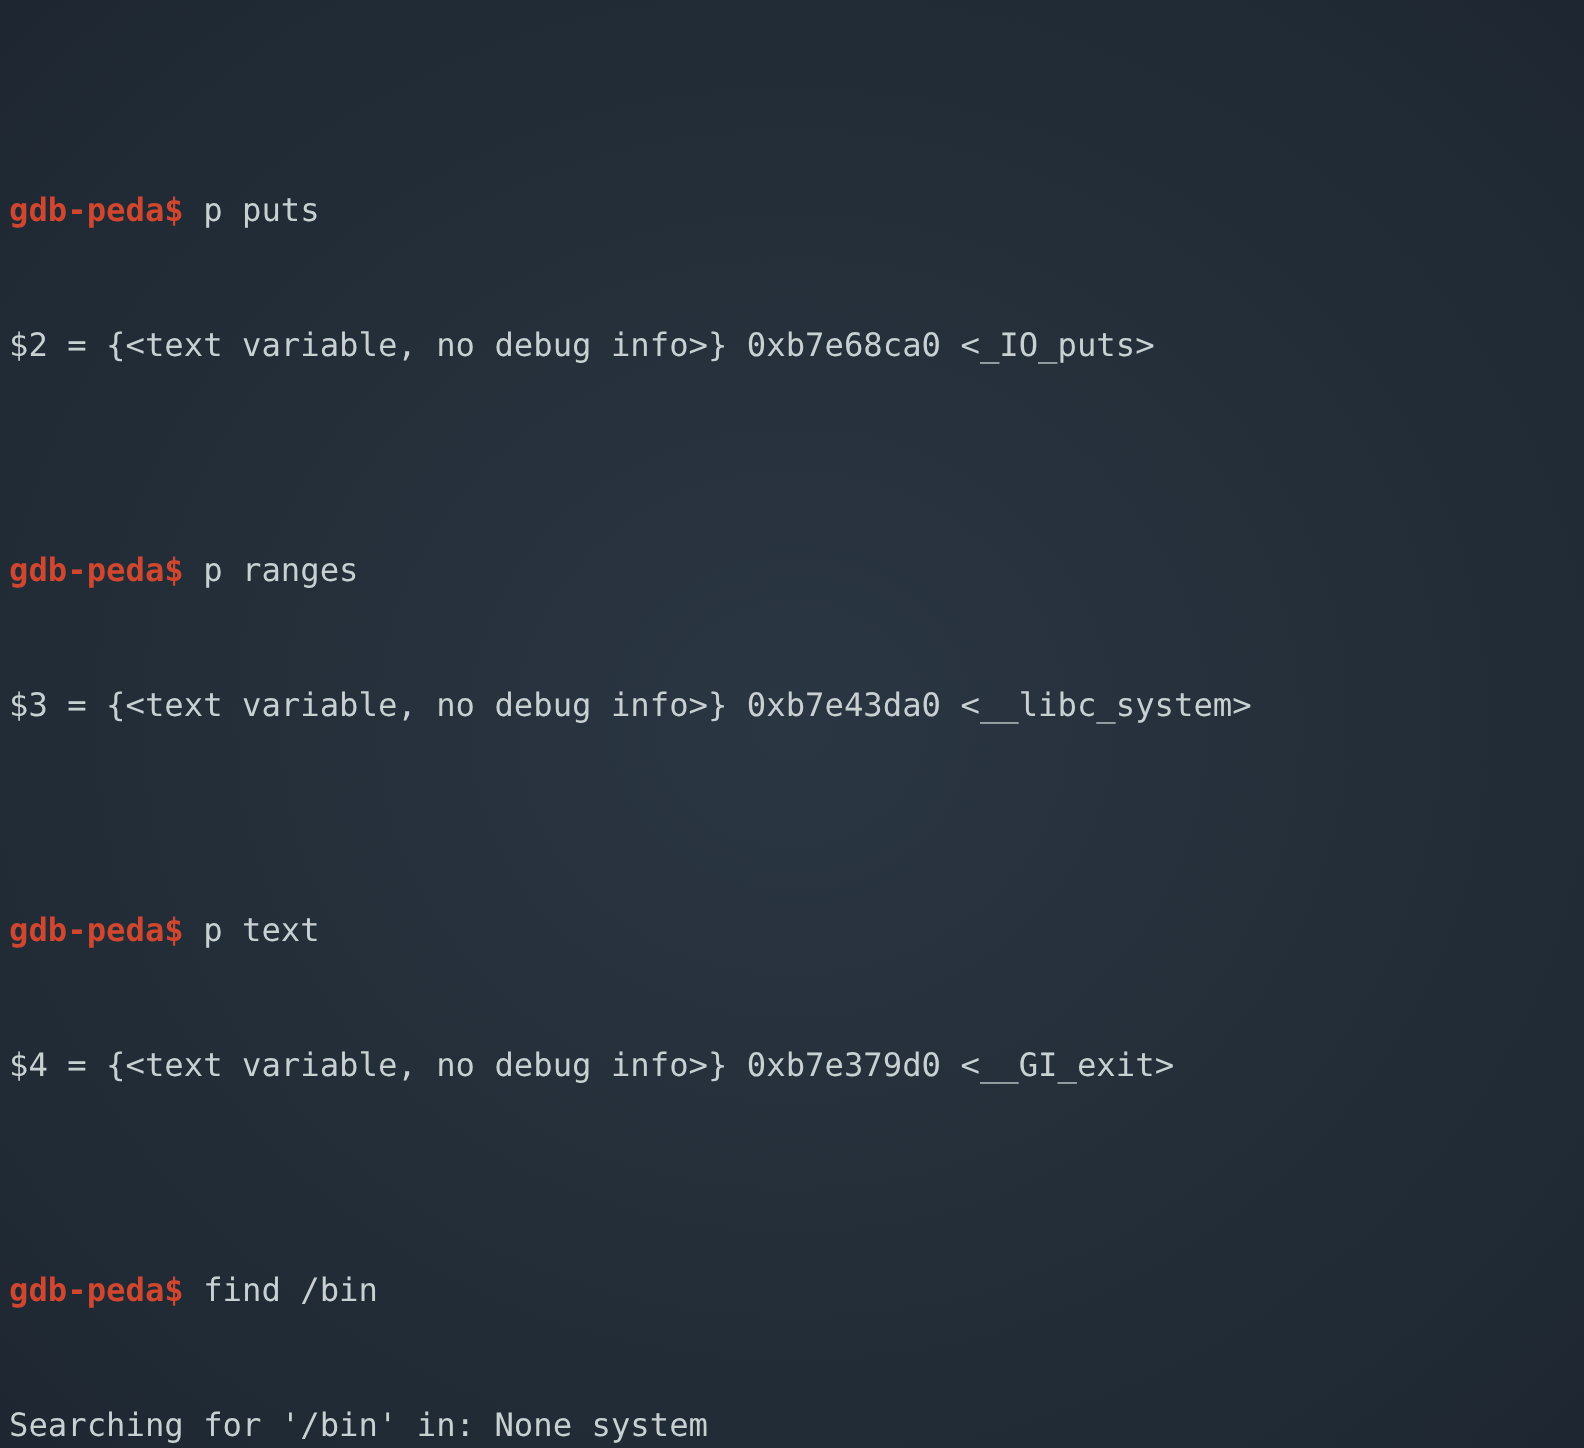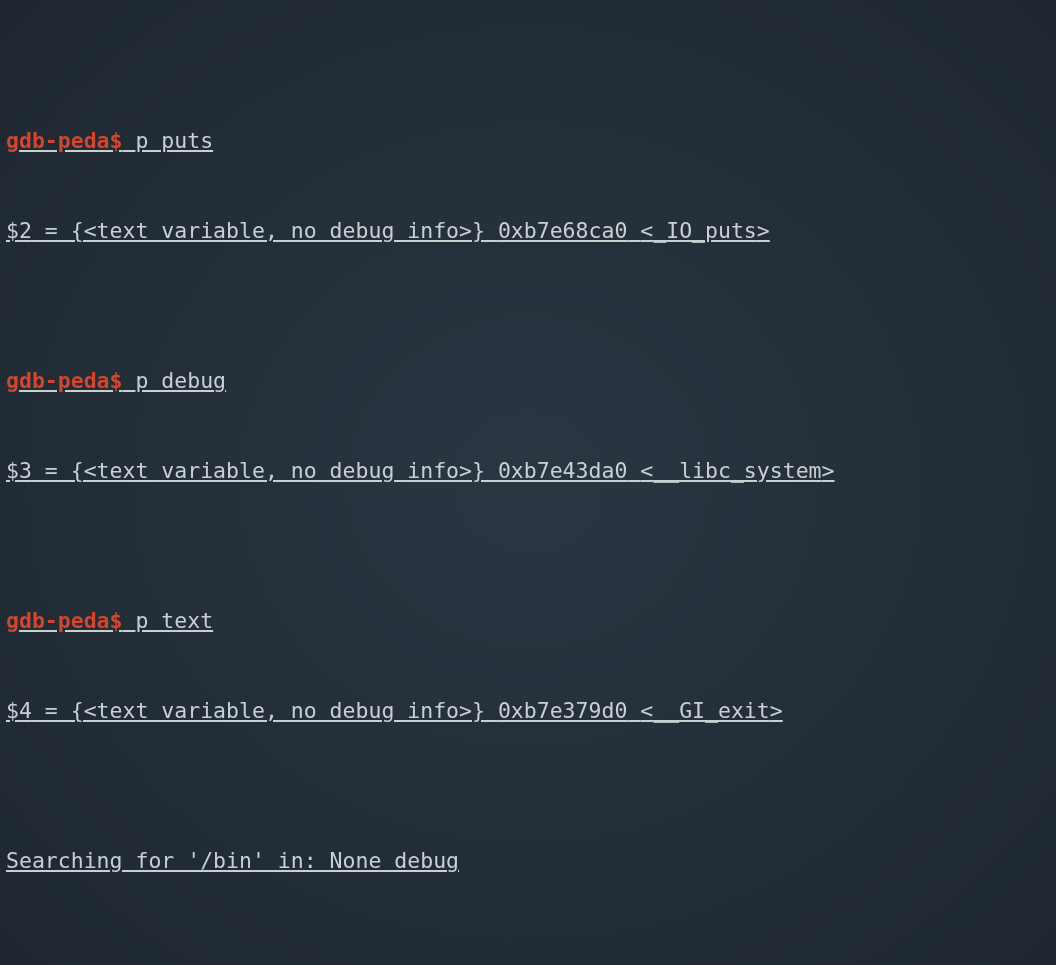--- a/index.html
+++ b/index.html
@@ -12,44 +12,45 @@
     font-family: "DejaVu Sans Mono", "Liberation Mono", "Courier New", monospace;
     font-size: 21.5px;
     line-height: 30px;
     color: #c8d0d2;
     overflow: hidden;
   }
   .term {
     padding: 6px 6px 6px 6px;
     white-space: pre;
   }
-  .line { white-space: pre; text-decoration: underline; }
+  .line { white-space: pre; }
   .prompt { color: #d1462f; font-weight: 600; }
   .cmd { color: #c8d0d2; }
   .angle { color: #c8d0d2; }
 </style>
 </head>
 <body>
 
 <div class="term">
 
   
   <div class="line"><span class="prompt">gdb-peda$</span><span> </span><span class="cmd">p puts</span></div>
   <div class="line"><span>$2</span><span> = {&lt;text variable, no debug info&gt;} </span><span>0xb7e68ca0</span><span> </span><span class="angle">&lt;</span><span>_IO_puts</span><span class="angle">&gt;</span></div>
 
   
-  <div class="line"><span class="prompt">gdb-peda$</span><span> </span><span class="cmd">p debug</span></div>
+  <div class="line"><span class="prompt">gdb-peda$</span><span> </span><span class="cmd">p ranges</span></div>
   <div class="line"><span>$3</span><span> = {&lt;text variable, no debug info&gt;} </span><span>0xb7e43da0</span><span> </span><span class="angle">&lt;</span><span>__libc_system</span><span class="angle">&gt;</span></div>
 
   
   <div class="line"><span class="prompt">gdb-peda$</span><span> </span><span class="cmd">p text</span></div>
   <div class="line"><span>$4</span><span> = {&lt;text variable, no debug info&gt;} </span><span>0xb7e379d0</span><span> </span><span class="angle">&lt;</span><span>__GI_exit</span><span class="angle">&gt;</span></div>
 
   
-  <div class="line">Searching for '/bin' in: None debug</div>
+  <div class="line"><span class="prompt">gdb-peda$</span><span> </span><span class="cmd">find /bin</span></div>
+  <div class="line">Searching for '/bin' in: None system</div>
   
 
   
 
   
   
 
   
 
   

